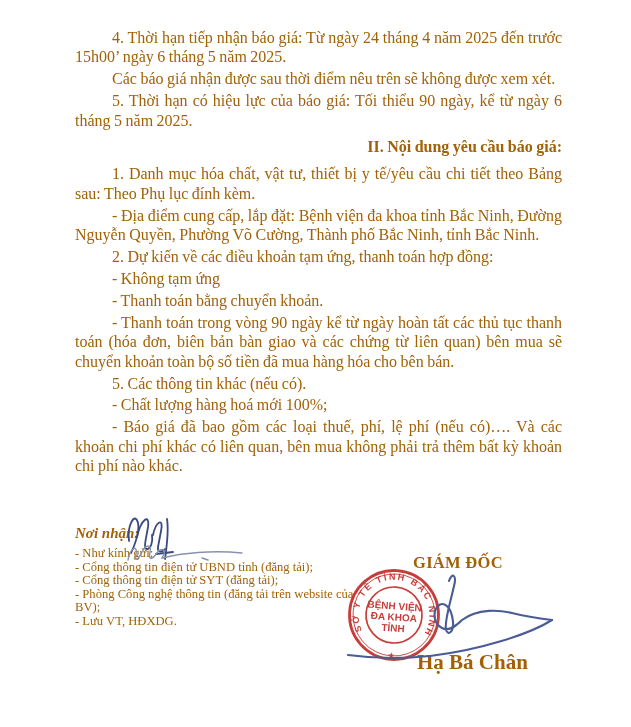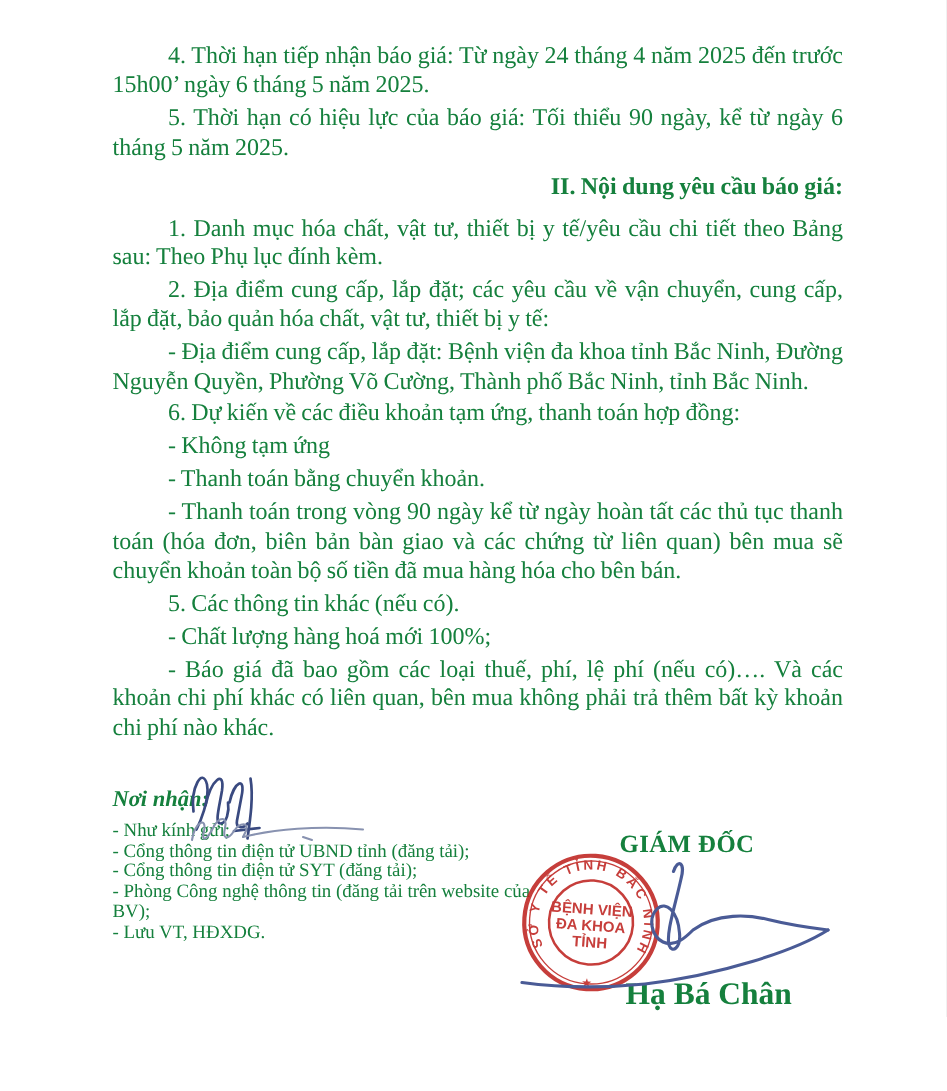--- a/index.html
+++ b/index.html
@@ -2,21 +2,21 @@
 <html lang="vi"><head>
 <meta charset="utf-8">
 <style>
   html,body{margin:0;padding:0;background:#e8e8e8;}
   .page{
     position:relative;
     width:631px;height:727px;
     background:#ffffff;
     overflow:hidden;
     font-family:"Liberation Serif","DejaVu Serif",serif;
-    color:#15803d;
+    color:#a16207;
   }
   .body-text{
     position:absolute;left:75px;top:28px;width:487px;
   }
   .para{
     margin:0 0 2.5px 0;
     font-size:16px;line-height:19.4px;
     text-align:justify;text-indent:37px;
     word-spacing:-0.5px;
   }
@@ -49,26 +49,26 @@
   .scribble-noinhan{position:absolute;left:120px;top:540px;width:130px;height:32px;z-index:3;}
   svg text{font-family:"Liberation Sans","DejaVu Sans",sans-serif;}
 </style>
 </head>
 <body>
 
 <div class="page">
 
   <main class="body-text">
     <p class="para">4. Thời hạn tiếp nhận báo giá: Từ ngày 24 tháng 4 năm 2025 đến trước 15h00’ ngày 6 tháng 5 năm 2025.</p>
+    <p class="para">Các báo giá nhận được sau thời điểm nêu trên sẽ không được xem xét.</p>
     <p class="para">5. Thời hạn có hiệu lực của báo giá: Tối thiểu 90 ngày, kể từ ngày 6 tháng 5 năm 2025.</p>
     <p class="para heading">II. Nội dung yêu cầu báo giá:</p>
     <p class="para">1. Danh mục hóa chất, vật tư, thiết bị y tế/yêu cầu chi tiết theo Bảng sau: Theo Phụ lục đính kèm.</p>
-    <p class="para">2. Địa điểm cung cấp, lắp đặt; các yêu cầu về vận chuyển, cung cấp, lắp đặt, bảo quản hóa chất, vật tư, thiết bị y tế:</p>
     <p class="para">- Địa điểm cung cấp, lắp đặt: Bệnh viện đa khoa tỉnh Bắc Ninh, Đường Nguyễn Quyền, Phường Võ Cường, Thành phố Bắc Ninh, tỉnh Bắc Ninh.</p>
-    <p class="para">6. Dự kiến về các điều khoản tạm ứng, thanh toán hợp đồng:</p>
+    <p class="para">2. Dự kiến về các điều khoản tạm ứng, thanh toán hợp đồng:</p>
     <p class="para">- Không tạm ứng</p>
     <p class="para">- Thanh toán bằng chuyển khoản.</p>
     <p class="para">- Thanh toán trong vòng 90 ngày kể từ ngày hoàn tất các thủ tục thanh toán (hóa đơn, biên bản bàn giao và các chứng từ liên quan) bên mua sẽ chuyển khoản toàn bộ số tiền đã mua hàng hóa cho bên bán.</p>
     <p class="para">5. Các thông tin khác (nếu có).</p>
     <p class="para">- Chất lượng hàng hoá mới 100%;</p>
     <p class="para"><span>- Báo giá đã bao gồm các loại thuế, phí, lệ phí (nếu có)…. Và các khoản chi phí khác có liên quan, bên mua không phải trả thêm bất kỳ khoản chi phí nào khác.</span></p>
   </main>
 
   <svg class="scribble-initial" viewBox="0 0 60 60">
     <g fill="none" stroke="#3a4a80" stroke-width="1.8" stroke-linecap="round">

